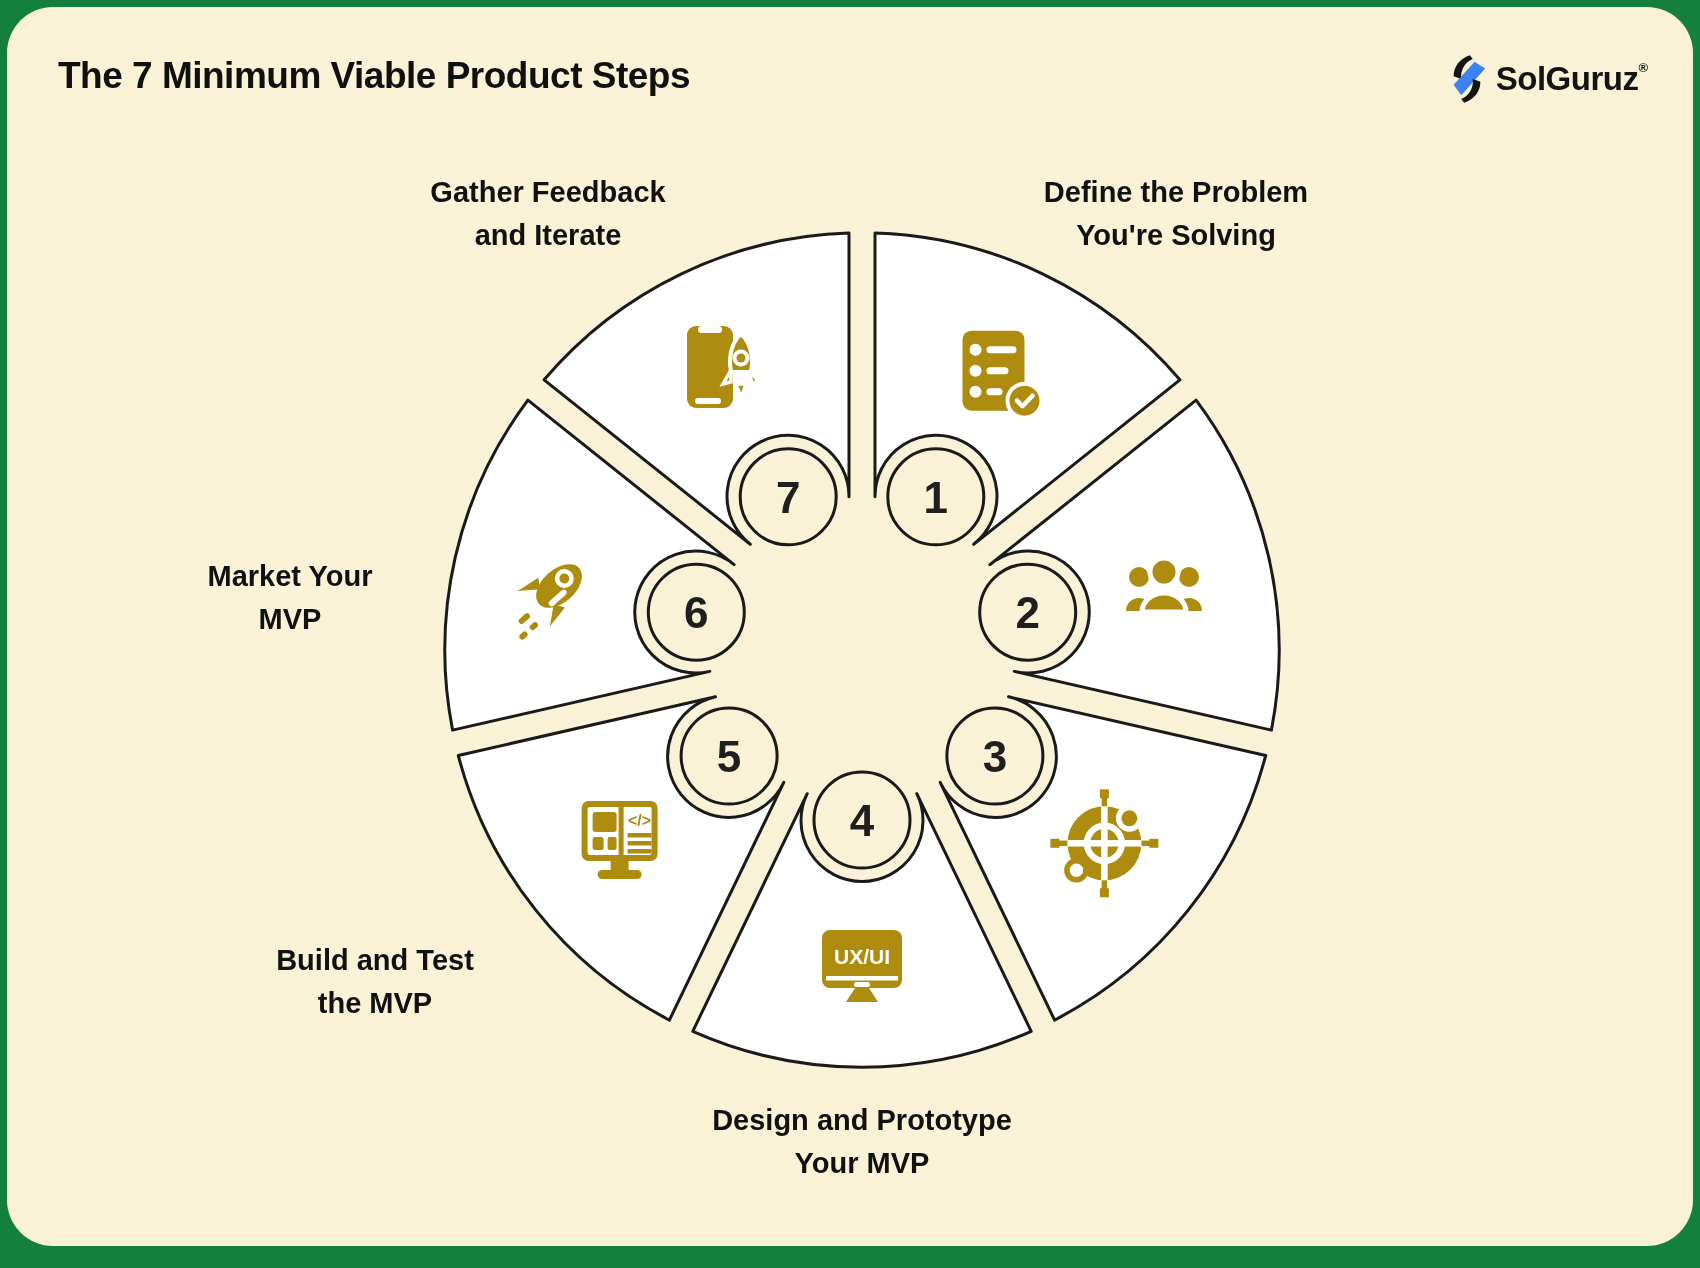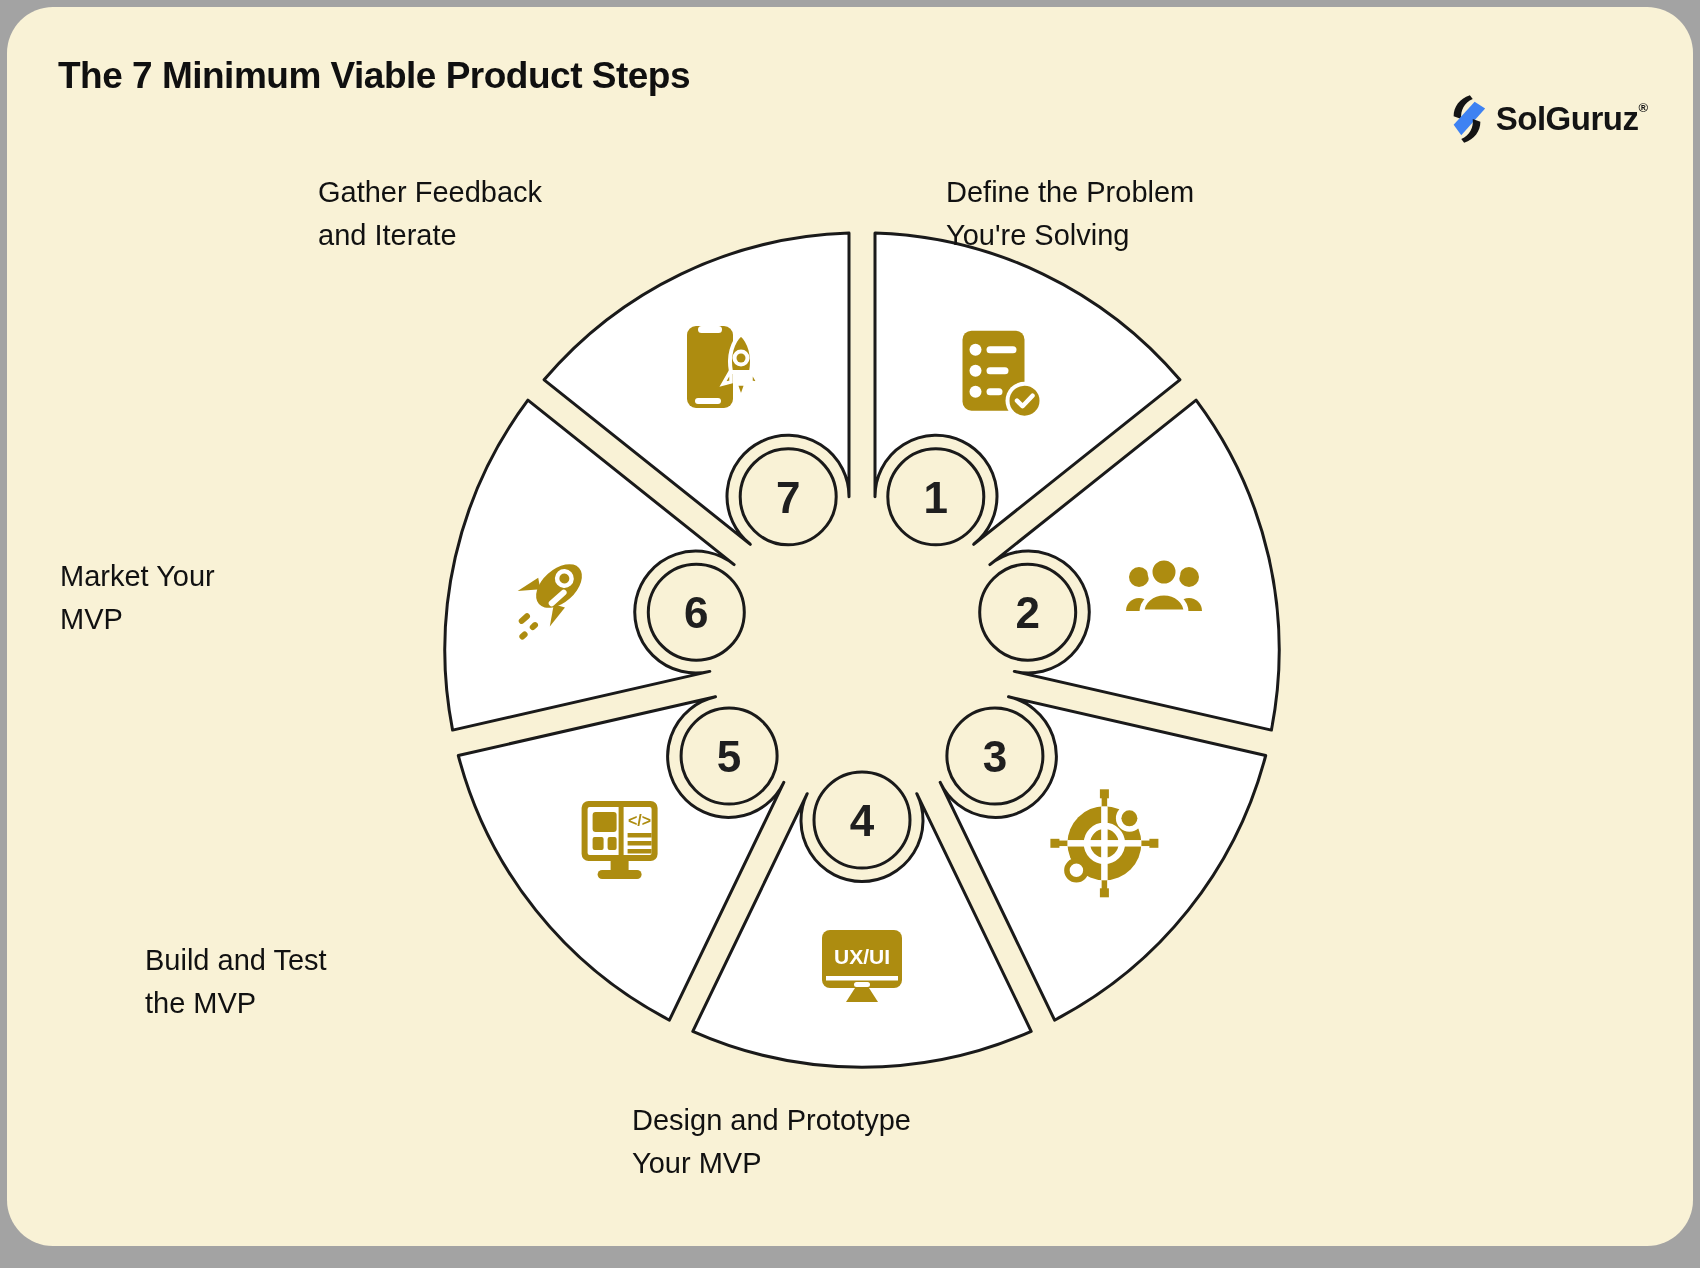--- a/index.html
+++ b/index.html
@@ -1,26 +1,26 @@
 <!DOCTYPE html>
 <html><head>
 <meta charset="utf-8">
 <style>
   html,body{margin:0;padding:0;background:#000;}
-  .stage{position:relative;width:1700px;height:1268px;background:#a3a3a3;overflow:hidden;
+  .stage{position:relative;width:1700px;height:1268px;background:#15803d;overflow:hidden;
          font-family:"Liberation Sans",sans-serif;}
   .card{position:absolute;left:7px;top:7px;right:7px;bottom:22px;background:#f9f2d6;border-radius:46px;}
   .title{position:absolute;left:58px;top:55px;font-size:37px;font-weight:800;color:#101010;
          letter-spacing:-0.5px;}
-  .logo{position:absolute;right:52px;top:52px;display:flex;align-items:center;gap:8px;margin-top:40px;}
+  .logo{position:absolute;right:52px;top:52px;display:flex;align-items:center;gap:8px;}
   .logo-text{font-size:33px;font-weight:700;color:#141414;letter-spacing:-0.5px;}
   .logo-reg{font-size:13px;font-weight:700;color:#141414;vertical-align:super;position:relative;top:-12px;}
   .wheel-svg{position:absolute;left:0;top:0;width:1700px;height:1268px;}
-  .step-label{position:absolute;transform:translate(-50%,-50%);width:460px;text-align:left;
-              font-size:29px;line-height:43px;font-weight:400;color:#111;white-space:pre-line;}
+  .step-label{position:absolute;transform:translate(-50%,-50%);width:460px;text-align:center;
+              font-size:29px;line-height:43px;font-weight:700;color:#111;white-space:pre-line;}
   .num{font-family:"Liberation Sans",sans-serif;font-size:44px;font-weight:700;fill:#1f1f1f;}
   .icon-text{font-family:"Liberation Sans",sans-serif;font-weight:700;}
 </style>
 </head>
 <body>
 
 <div class="stage">
   <div class="card"></div>
 
   <div class="title">The 7 Minimum Viable Product Steps</div>

